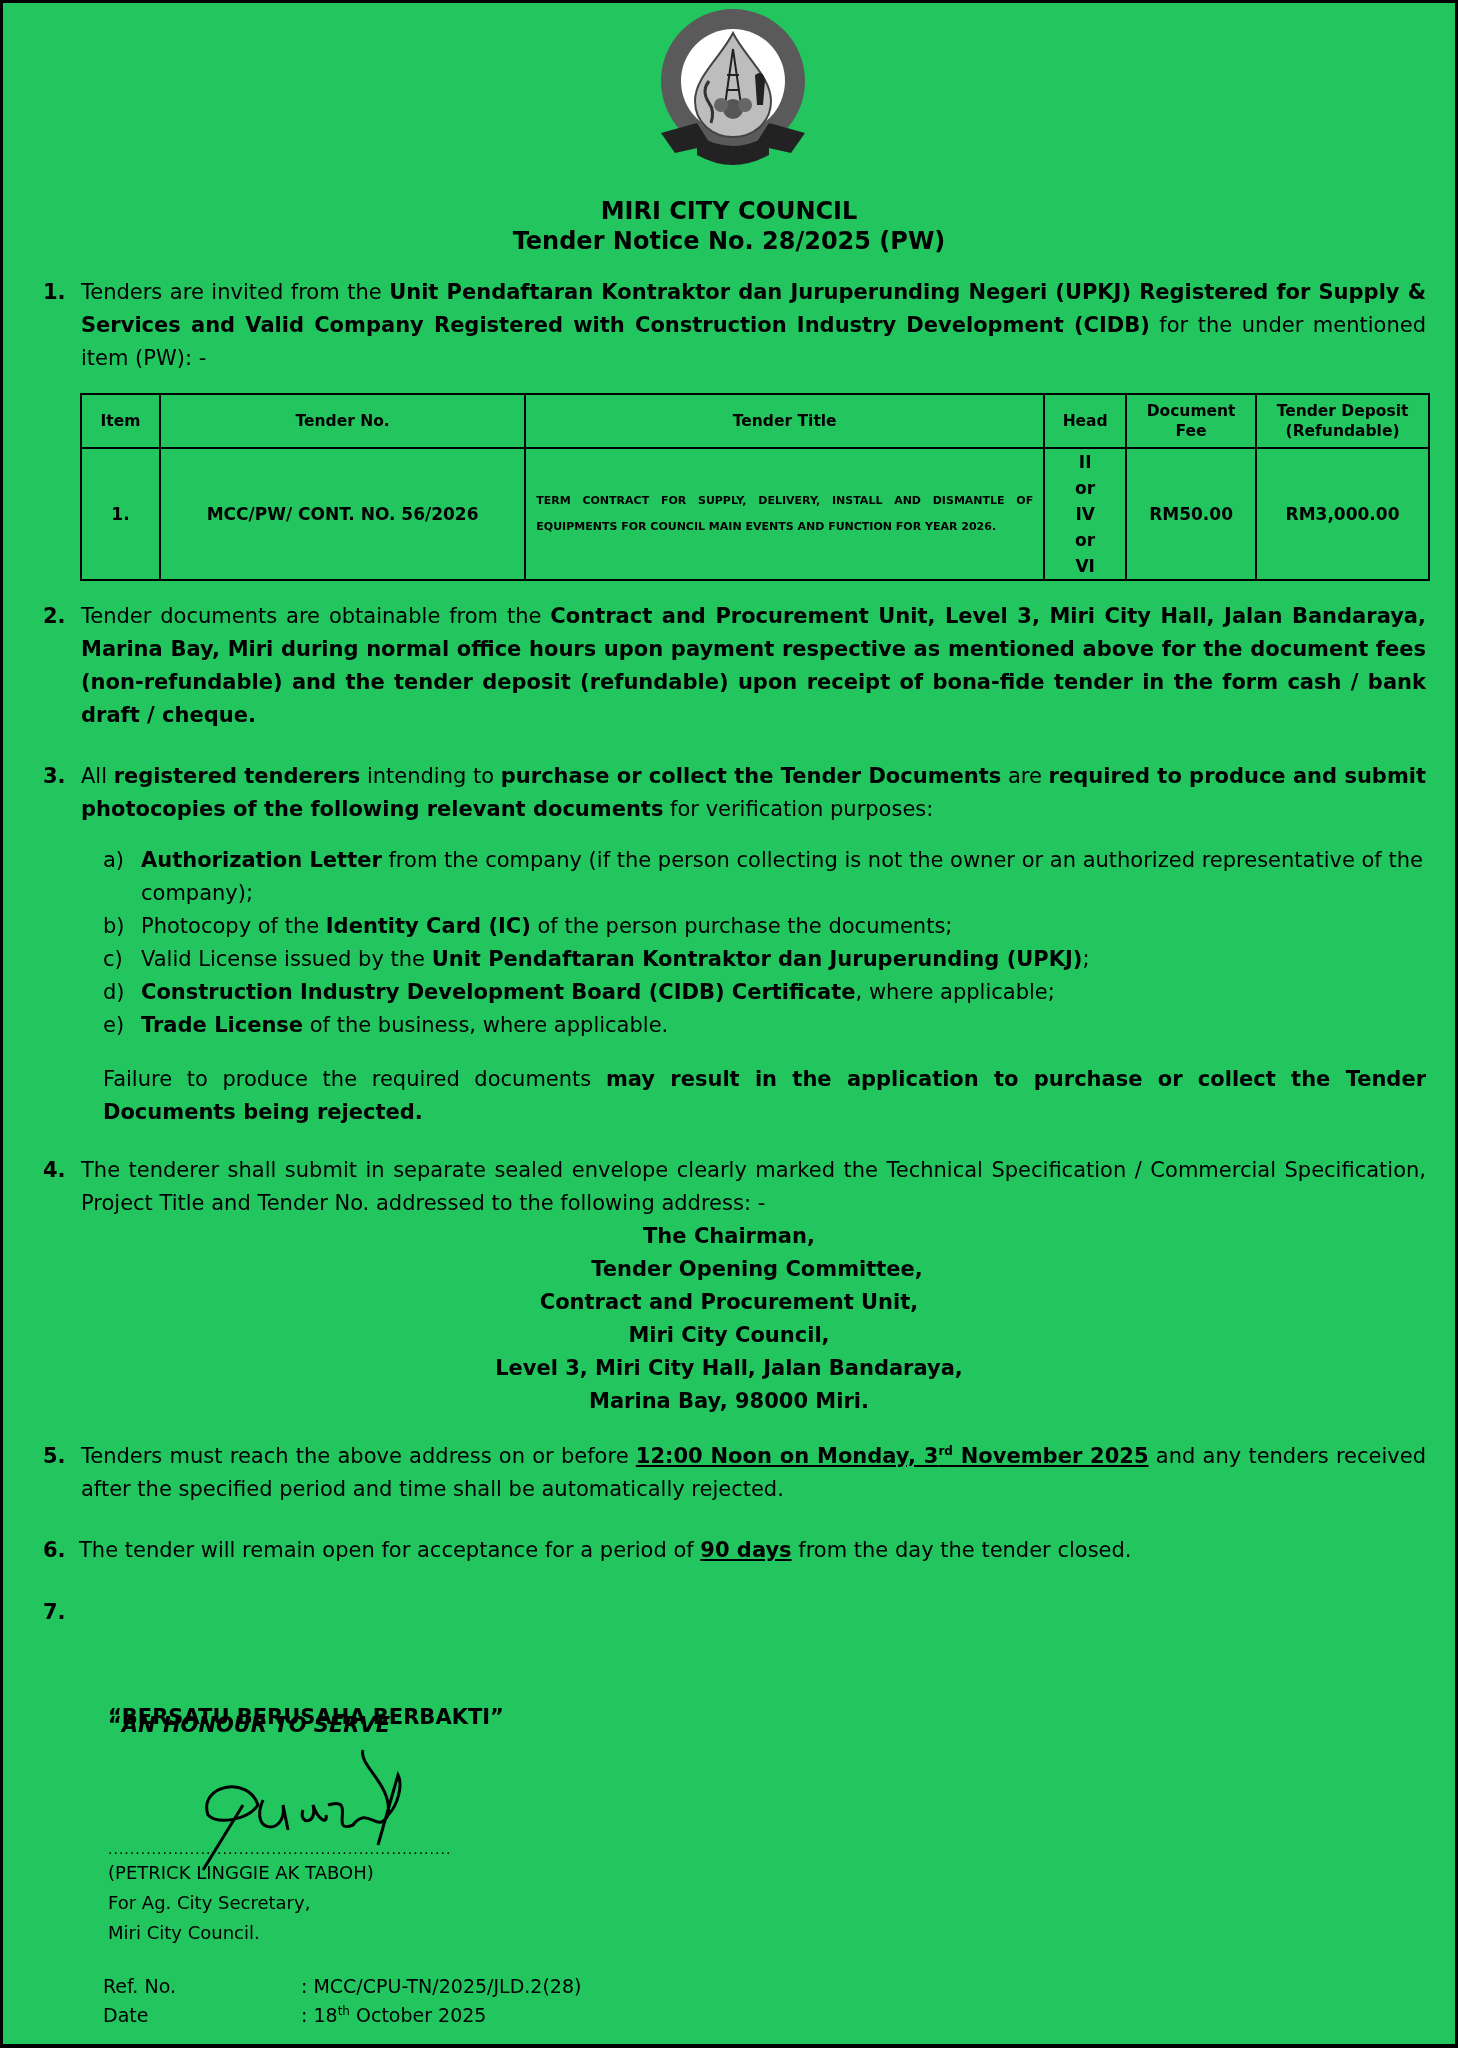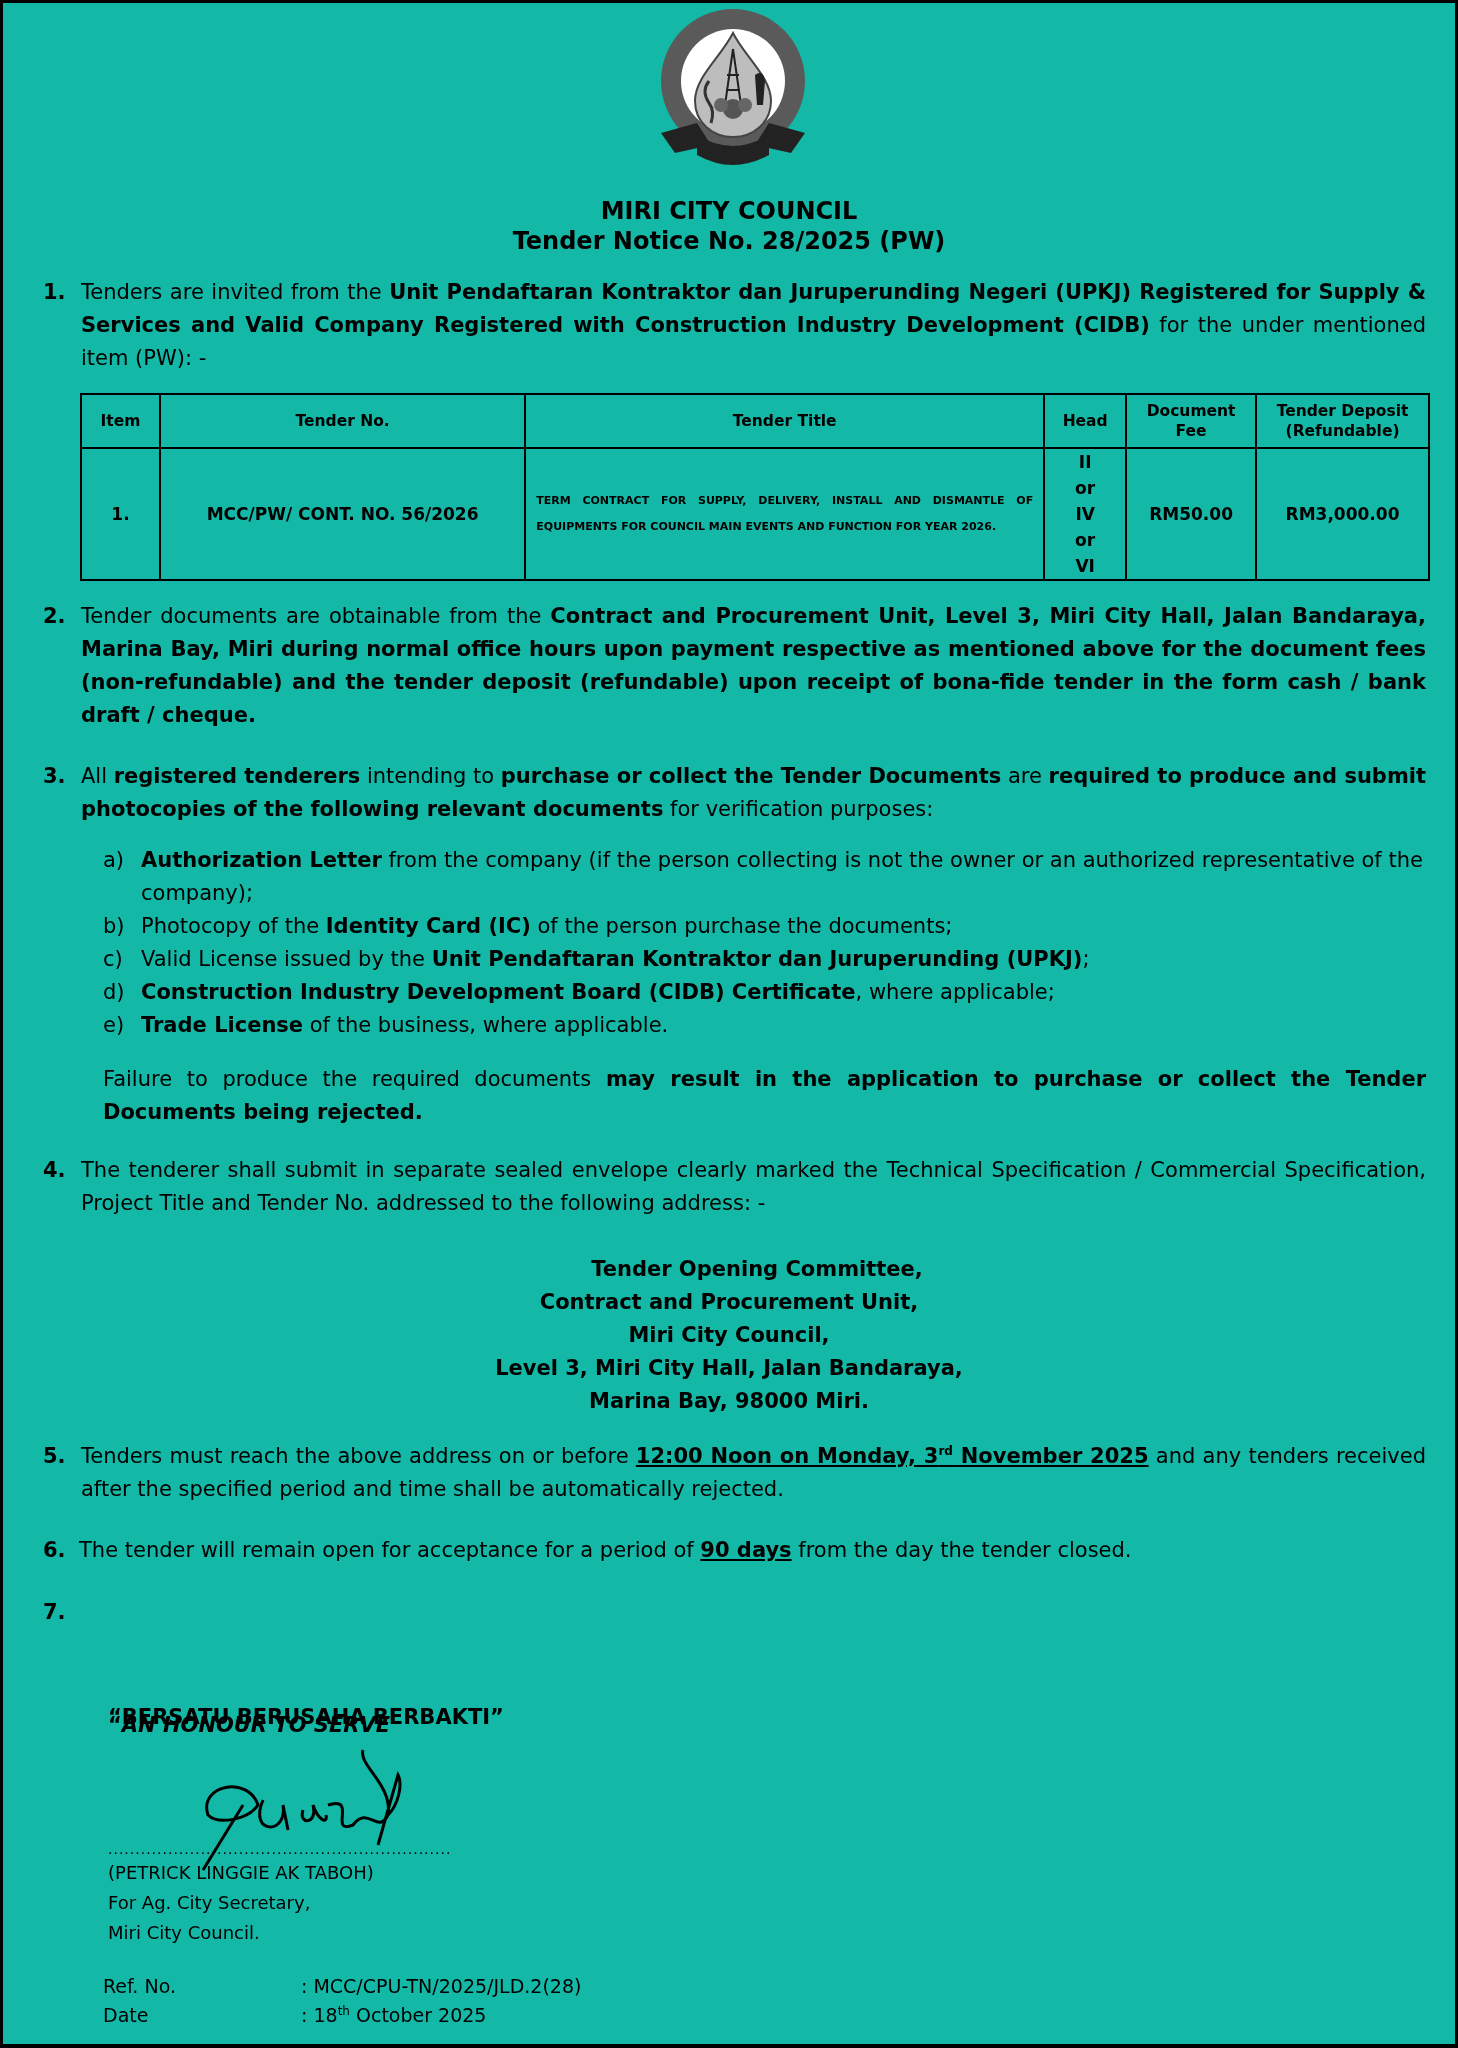--- a/index.html
+++ b/index.html
@@ -1,19 +1,19 @@
 <!DOCTYPE html>
 <html><head>
 <meta charset="utf-8">
 <style>
   html, body { margin:0; padding:0; background:#000; }
   body { width:1458px; height:2048px; overflow:hidden; }
   .page {
     position:absolute; left:3px; top:3px; width:1452px; height:2041px;
-    background:#14b8a6; box-sizing:border-box;
+    background:#22c55e; box-sizing:border-box;
     font-family:"DejaVu Sans", sans-serif; color:#000;
     font-size:21px; line-height:33px;
   }
   .b { font-weight:bold; }
   .u { text-decoration:underline; }
   .logo { position:absolute; left:648px; top:2px; width:164px; height:170px; }
   .title { position:absolute; left:0; width:1452px; text-align:center; font-weight:bold; font-size:24px; line-height:30px; }
   .para { position:absolute; left:78px; width:1345px; text-align:justify; }
   .num { position:absolute; left:-38px; top:0; font-weight:bold; }
   .tbl { position:absolute; left:77px; top:390px; width:1350px; border-collapse:collapse; font-size:17px; line-height:26px; }
@@ -115,20 +115,21 @@
 
   <div class="para" style="top:1060px; left:100px; width:1323px;">
     <span>Failure to produce the required documents </span><span class="b">may result in the application to purchase or collect the Tender Documents being rejected.</span>
   </div>
 
   <div class="para" style="top:1151px;">
     <span class="num">4.</span>
     <span>The tenderer shall submit in separate sealed envelope clearly marked the Technical Specification / Commercial Specification, Project Title and Tender No. addressed to the following address: -</span>
   </div>
 
+  <div class="addr" style="top:1217px;">The Chairman,</div>
   <div class="addr" style="top:1250px;margin-left:28px;">Tender Opening Committee,</div>
   <div class="addr" style="top:1283px;">Contract and Procurement Unit,</div>
   <div class="addr" style="top:1316px;">Miri City Council,</div>
   <div class="addr" style="top:1349px;">Level 3, Miri City Hall, Jalan Bandaraya,</div>
   <div class="addr" style="top:1382px;">Marina Bay, 98000 Miri.</div>
 
   <div class="para" style="top:1437px;">
     <span class="num">5.</span>
     <span>Tenders must reach the above address on or before </span><span class="b u"><span>12:00 Noon on Monday, 3</span><sup>rd</sup><span> November 2025</span></span><span> and any tenders received after the specified period and time shall be automatically rejected.</span>
   </div>

